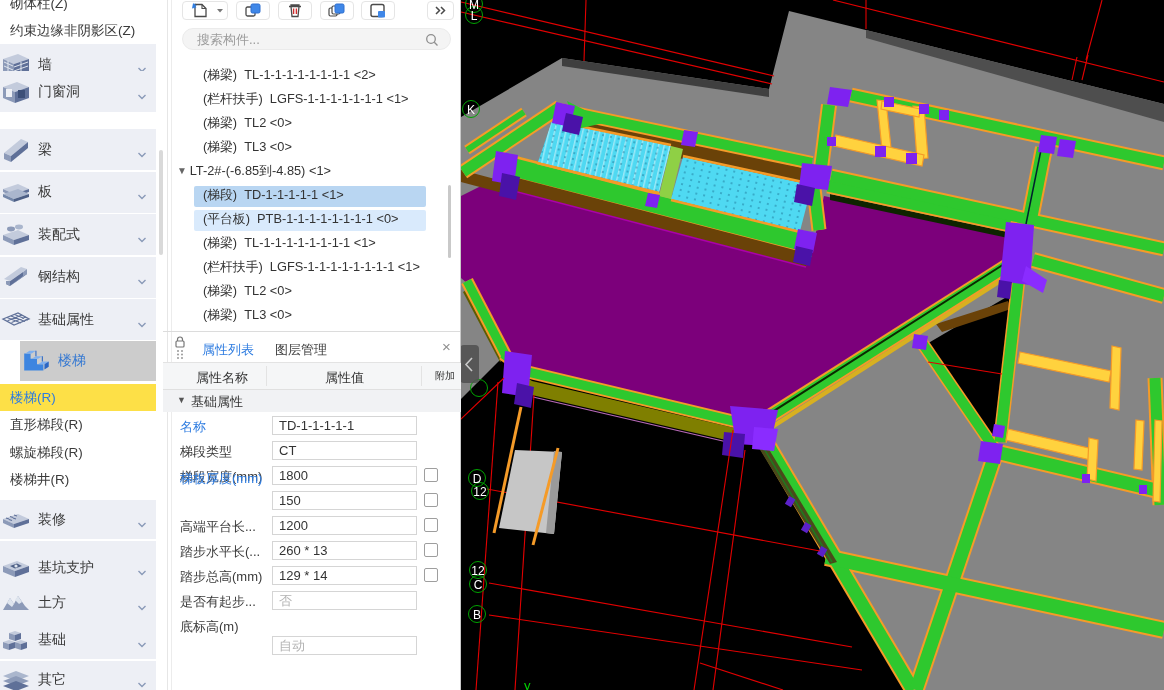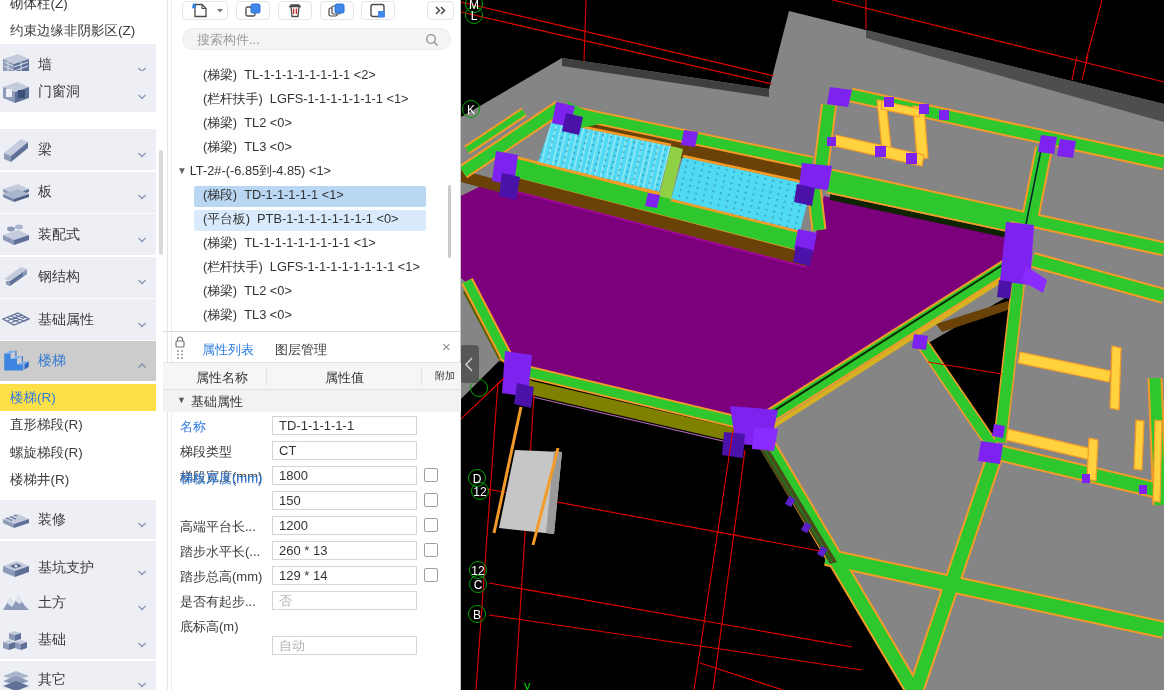--- a/index.html
+++ b/index.html
@@ -6,21 +6,21 @@
   html,body { width:1164px; height:690px; overflow:hidden; font-family:"Liberation Sans",sans-serif; }
   #app { position:relative; width:1164px; height:690px; background:#ffffff; }
   .abs { position:absolute; }
   
   #sidebar { left:0; top:0; width:156px; height:690px; background:#ffffff; }
   .toprow { left:10px; width:150px; height:18px; font-size:13.5px; color:#3a3a3a; white-space:nowrap; }
   .grp { left:0; width:156px; height:41px; background:#edeff5; }
   .grp .gtxt { position:absolute; left:38px; top:50%; transform:translateY(-50%); font-size:14px; color:#3a3a3a; }
   .grp .chev { position:absolute; right:9px; top:50%; width:10px; height:10px; }
   .grp svg.gicon { position:absolute; left:1px; top:50%; transform:translateY(-50%); }
-  .grp.sel { background:#cccccc; }
+  .grp.sel { background:#cccccc;margin-left:20px; }
   .grp.sel .gtxt { color:#3679d2; }
   .sub { left:0; width:156px; height:27px; font-size:13.5px; color:#3c3c3c; line-height:27px; padding-left:10px; }
   .sub.sel { background:#fde047; color:#2e7ce0; }
   
   #mid { left:156px; top:0; width:305px; height:690px; background:#ffffff; border-right:1px solid #c9c9c9; }
   .vline { position:absolute; top:0; bottom:0; width:1px; background:#e2e2e2; }
   .tbtn { position:absolute; top:1px; height:19px; background:#fff; border:1px solid #e5e5e5; border-radius:4px; }
   #search { position:absolute; left:26px; top:28px; width:269px; height:22px; background:#f4f4f4; border:1px solid #ebebeb; border-radius:11px; font-size:13px; color:#9b9b9b; line-height:21px; padding-left:14px; }
   .trow { position:absolute; left:12px; width:300px; height:20px; font-size:12.8px; color:#333; white-space:pre; }
   .hl1 { position:absolute; left:38px; width:232px; height:21px; background:#b9d6f2; border-radius:2px; }

